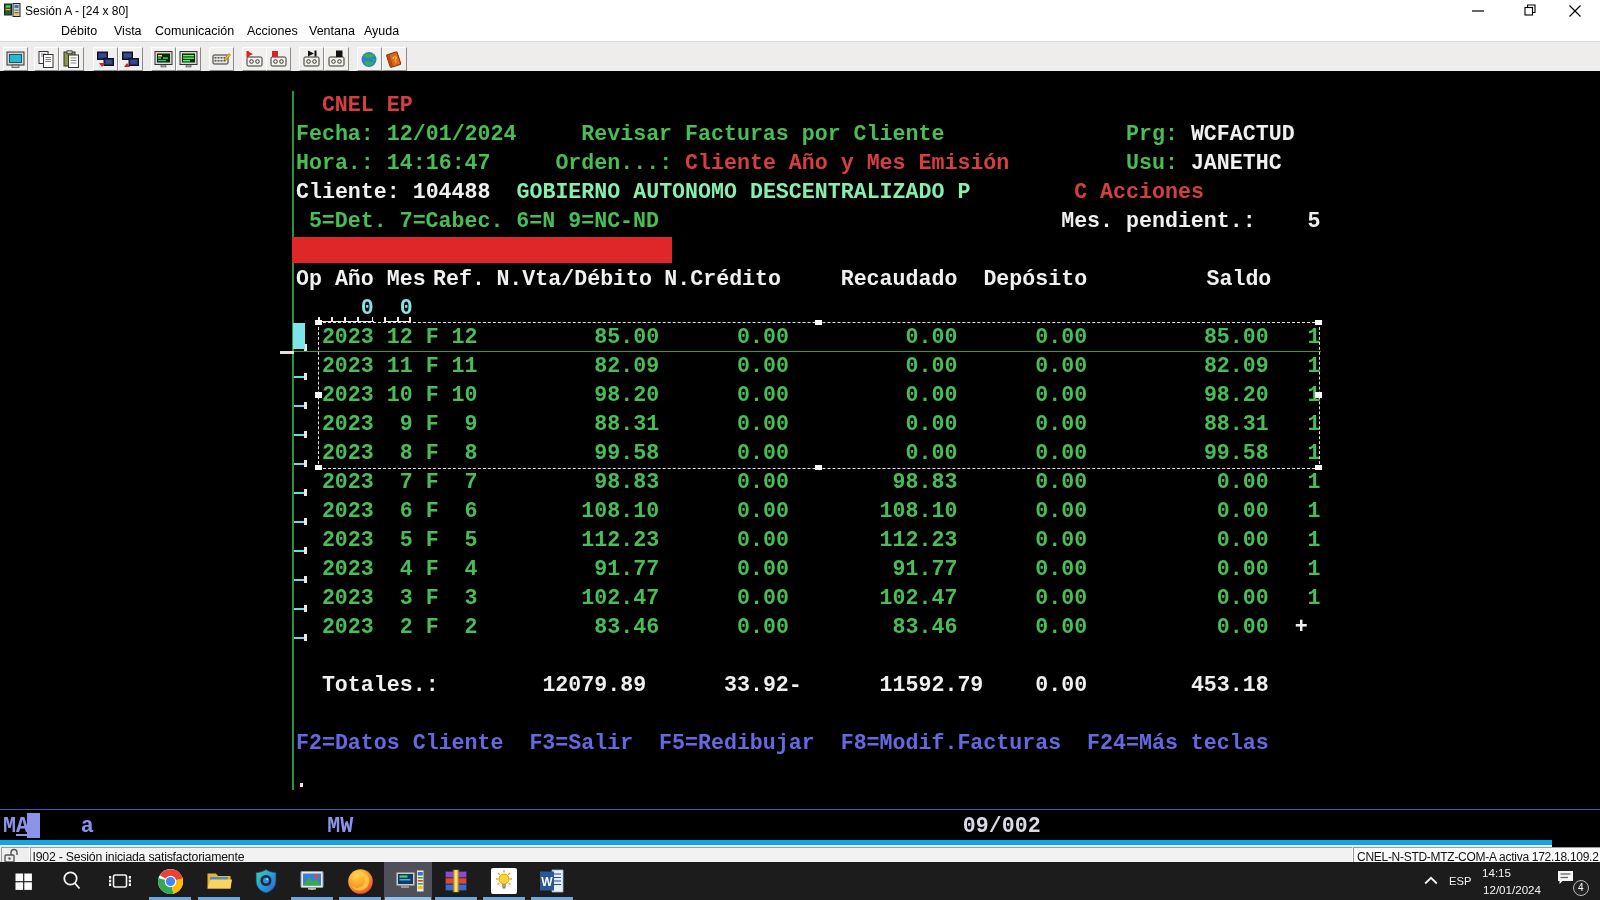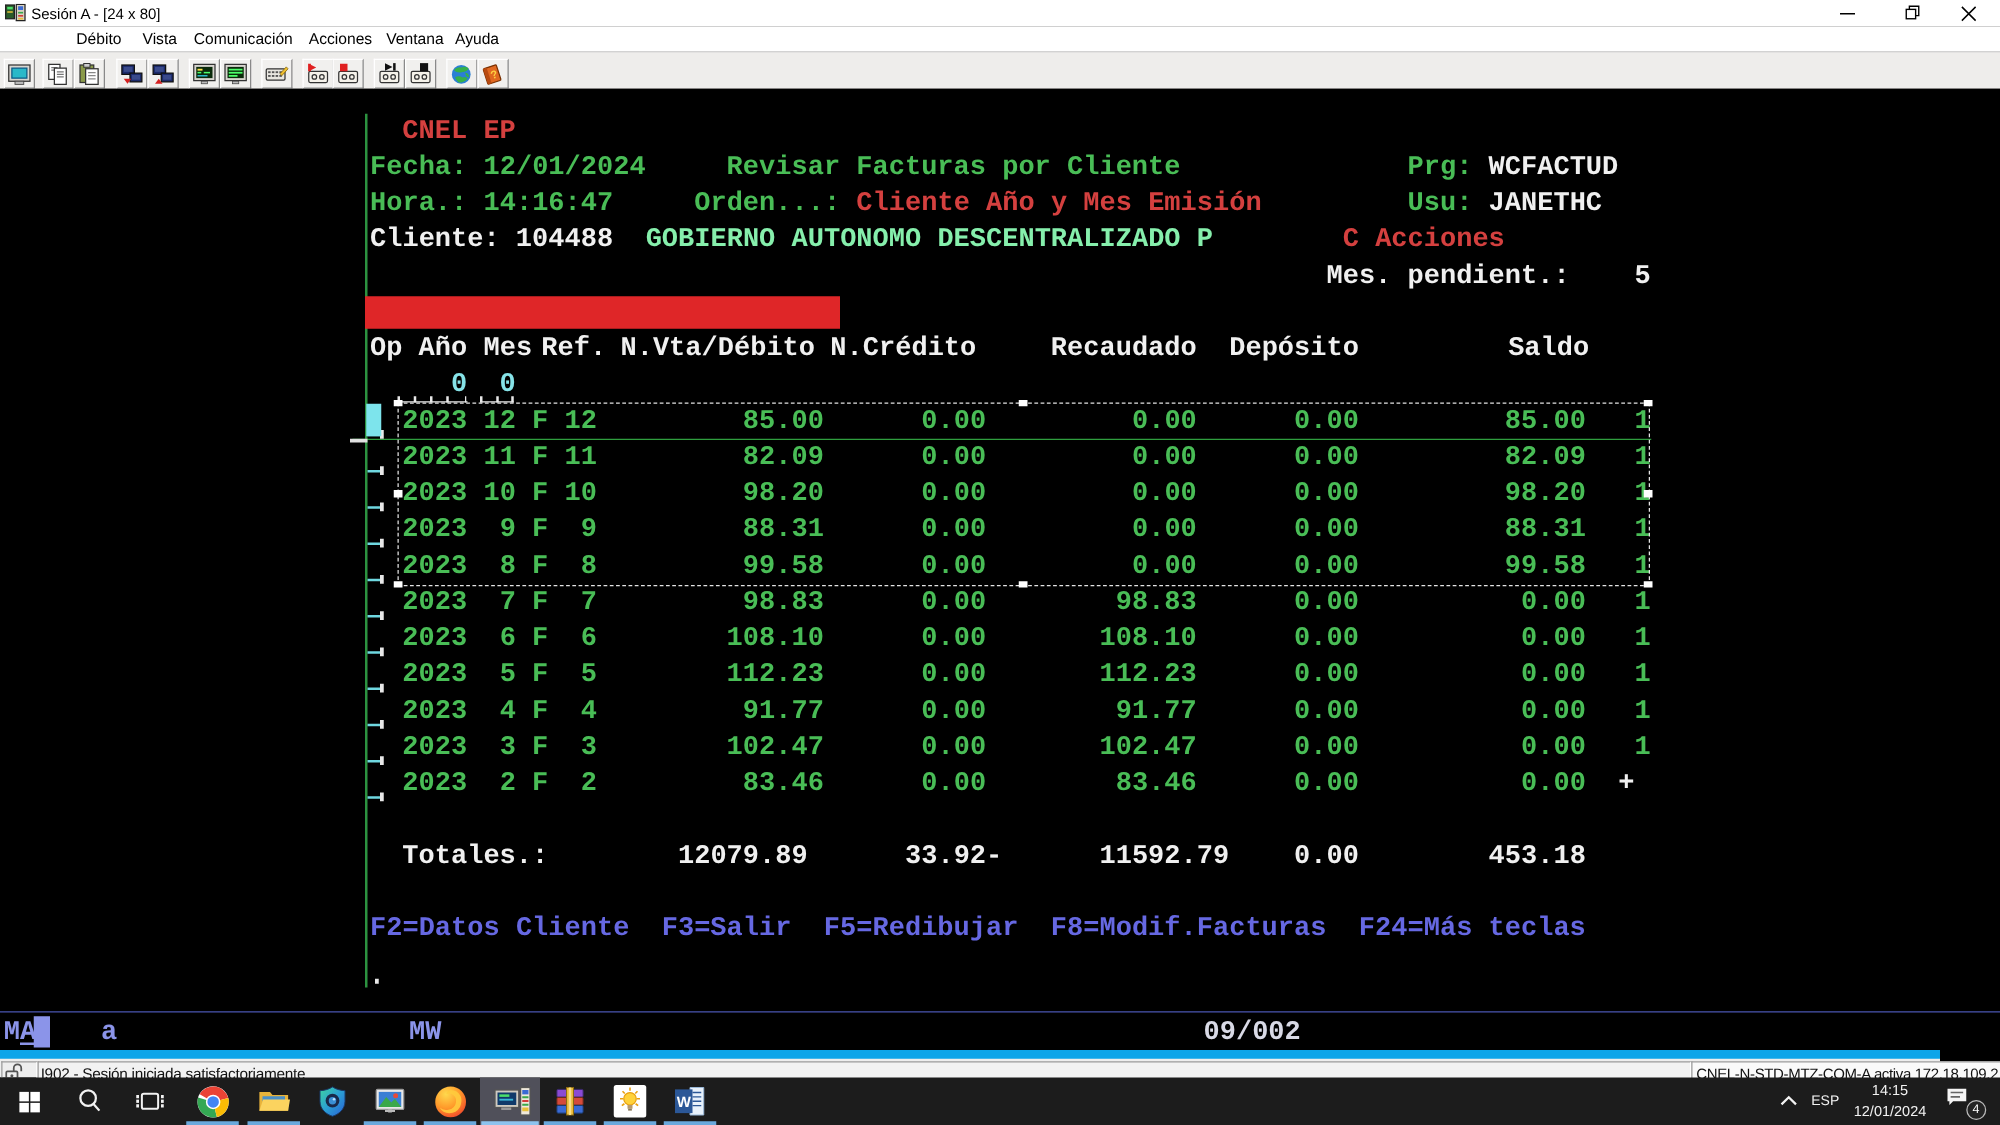--- a/index.html
+++ b/index.html
@@ -179,21 +179,21 @@
 
 <div style="position:absolute;left:0;top:71px;width:1600px;height:737px;background:#000;overflow:hidden">
 <div style="position:absolute;left:292.4px;top:20px;width:1.8px;height:699px;background:#2c9240"></div>
     <div style="position:absolute;left:292px;top:166.0px;width:380px;height:25.5px;background:#df2628"></div>
     <div style="position:absolute;left:282px;top:279.5px;width:1039px;height:1.8px;background:#2f9e3f"></div>
     <div style="position:absolute;left:280px;top:280px;width:13.5px;height:3px;background:#e0e0e0"></div>
     <div class="trow" style="top:19.5px"><span style="position:absolute;left:38.9px;color:#d4403f">CNEL EP</span></div>
     <div class="trow" style="top:48.5px"><span style="position:absolute;left:13.0px;color:#49bd56">Fecha:</span><span style="position:absolute;left:103.8px;color:#49bd56">12/01/2024</span><span style="position:absolute;left:298.3px;color:#49bd56">Revisar Facturas por Cliente</span><span style="position:absolute;left:843.1px;color:#49bd56">Prg:</span><span style="position:absolute;left:907.9px;color:#f0f0f0">WCFACTUD</span></div>
     <div class="trow" style="top:77.5px"><span style="position:absolute;left:13.0px;color:#49bd56">Hora.:</span><span style="position:absolute;left:103.8px;color:#49bd56">14:16:47</span><span style="position:absolute;left:272.4px;color:#49bd56">Orden...:</span><span style="position:absolute;left:402.1px;color:#d4403f">Cliente Año y Mes Emisión</span><span style="position:absolute;left:843.1px;color:#49bd56">Usu:</span><span style="position:absolute;left:907.9px;color:#f0f0f0">JANETHC</span></div>
     <div class="trow" style="top:106.5px"><span style="position:absolute;left:13.0px;color:#f0f0f0">Cliente:</span><span style="position:absolute;left:129.7px;color:#f0f0f0">104488</span><span style="position:absolute;left:233.5px;color:#86efac">GOBIERNO AUTONOMO DESCENTRALIZADO P</span><span style="position:absolute;left:791.2px;color:#d4403f">C Acciones</span></div>
-    <div class="trow" style="top:135.5px"><span style="position:absolute;left:778.2px;color:#f0f0f0">Mes. pendient.:</span><span style="position:absolute;left:1024.6px;color:#f0f0f0">5</span></div>
+    <div class="trow" style="top:135.5px"><span style="position:absolute;left:25.9px;color:#49bd56">5=Det. 7=Cabec. 6=N 9=NC-ND</span><span style="position:absolute;left:778.2px;color:#f0f0f0">Mes. pendient.:</span><span style="position:absolute;left:1024.6px;color:#f0f0f0">5</span></div>
     <div class="trow" style="top:193.5px"><span style="position:absolute;left:13.0px;color:#f0f0f0">Op</span><span style="position:absolute;left:51.9px;color:#f0f0f0">Año</span><span style="position:absolute;left:103.8px;color:#f0f0f0">Mes</span><span style="position:absolute;left:150.1px;color:#f0f0f0">Ref.</span><span style="position:absolute;left:213.4px;color:#f0f0f0">N.Vta/Débito</span><span style="position:absolute;left:381.3px;color:#f0f0f0">N.Crédito</span><span style="position:absolute;left:557.7px;color:#f0f0f0">Recaudado</span><span style="position:absolute;left:700.4px;color:#f0f0f0">Depósito</span><span style="position:absolute;left:923.5px;color:#f0f0f0">Saldo</span></div>
     <div class="trow" style="top:222.5px"><span style="position:absolute;left:77.8px;color:#86e3e8">0</span><span style="position:absolute;left:116.7px;color:#86e3e8">0</span></div>
     <div class="trow" style="top:251.5px"><span style="position:absolute;left:38.9px;color:#49bd56">2023</span><span style="position:absolute;left:103.8px;color:#49bd56">12</span><span style="position:absolute;left:142.7px;color:#49bd56">F</span><span style="position:absolute;left:168.6px;color:#49bd56">12</span><span style="position:absolute;left:311.3px;color:#49bd56">85.00</span><span style="position:absolute;left:454.0px;color:#49bd56">0.00</span><span style="position:absolute;left:622.6px;color:#49bd56">0.00</span><span style="position:absolute;left:752.3px;color:#49bd56">0.00</span><span style="position:absolute;left:920.9px;color:#49bd56">85.00</span><span style="position:absolute;left:1024.6px;color:#49bd56">1</span></div>
     <div class="trow" style="top:280.5px"><span style="position:absolute;left:38.9px;color:#49bd56">2023</span><span style="position:absolute;left:103.8px;color:#49bd56">11</span><span style="position:absolute;left:142.7px;color:#49bd56">F</span><span style="position:absolute;left:168.6px;color:#49bd56">11</span><span style="position:absolute;left:311.3px;color:#49bd56">82.09</span><span style="position:absolute;left:454.0px;color:#49bd56">0.00</span><span style="position:absolute;left:622.6px;color:#49bd56">0.00</span><span style="position:absolute;left:752.3px;color:#49bd56">0.00</span><span style="position:absolute;left:920.9px;color:#49bd56">82.09</span><span style="position:absolute;left:1024.6px;color:#49bd56">1</span></div>
     <div class="trow" style="top:309.5px"><span style="position:absolute;left:38.9px;color:#49bd56">2023</span><span style="position:absolute;left:103.8px;color:#49bd56">10</span><span style="position:absolute;left:142.7px;color:#49bd56">F</span><span style="position:absolute;left:168.6px;color:#49bd56">10</span><span style="position:absolute;left:311.3px;color:#49bd56">98.20</span><span style="position:absolute;left:454.0px;color:#49bd56">0.00</span><span style="position:absolute;left:622.6px;color:#49bd56">0.00</span><span style="position:absolute;left:752.3px;color:#49bd56">0.00</span><span style="position:absolute;left:920.9px;color:#49bd56">98.20</span><span style="position:absolute;left:1024.6px;color:#49bd56">1</span></div>
     <div class="trow" style="top:338.5px"><span style="position:absolute;left:38.9px;color:#49bd56">2023</span><span style="position:absolute;left:103.8px;color:#49bd56"> 9</span><span style="position:absolute;left:142.7px;color:#49bd56">F</span><span style="position:absolute;left:168.6px;color:#49bd56"> 9</span><span style="position:absolute;left:311.3px;color:#49bd56">88.31</span><span style="position:absolute;left:454.0px;color:#49bd56">0.00</span><span style="position:absolute;left:622.6px;color:#49bd56">0.00</span><span style="position:absolute;left:752.3px;color:#49bd56">0.00</span><span style="position:absolute;left:920.9px;color:#49bd56">88.31</span><span style="position:absolute;left:1024.6px;color:#49bd56">1</span></div>
     <div class="trow" style="top:367.5px"><span style="position:absolute;left:38.9px;color:#49bd56">2023</span><span style="position:absolute;left:103.8px;color:#49bd56"> 8</span><span style="position:absolute;left:142.7px;color:#49bd56">F</span><span style="position:absolute;left:168.6px;color:#49bd56"> 8</span><span style="position:absolute;left:311.3px;color:#49bd56">99.58</span><span style="position:absolute;left:454.0px;color:#49bd56">0.00</span><span style="position:absolute;left:622.6px;color:#49bd56">0.00</span><span style="position:absolute;left:752.3px;color:#49bd56">0.00</span><span style="position:absolute;left:920.9px;color:#49bd56">99.58</span><span style="position:absolute;left:1024.6px;color:#49bd56">1</span></div>
     <div class="trow" style="top:396.5px"><span style="position:absolute;left:38.9px;color:#49bd56">2023</span><span style="position:absolute;left:103.8px;color:#49bd56"> 7</span><span style="position:absolute;left:142.7px;color:#49bd56">F</span><span style="position:absolute;left:168.6px;color:#49bd56"> 7</span><span style="position:absolute;left:311.3px;color:#49bd56">98.83</span><span style="position:absolute;left:454.0px;color:#49bd56">0.00</span><span style="position:absolute;left:609.6px;color:#49bd56">98.83</span><span style="position:absolute;left:752.3px;color:#49bd56">0.00</span><span style="position:absolute;left:933.8px;color:#49bd56">0.00</span><span style="position:absolute;left:1024.6px;color:#49bd56">1</span></div>
     <div class="trow" style="top:425.5px"><span style="position:absolute;left:38.9px;color:#49bd56">2023</span><span style="position:absolute;left:103.8px;color:#49bd56"> 6</span><span style="position:absolute;left:142.7px;color:#49bd56">F</span><span style="position:absolute;left:168.6px;color:#49bd56"> 6</span><span style="position:absolute;left:298.3px;color:#49bd56">108.10</span><span style="position:absolute;left:454.0px;color:#49bd56">0.00</span><span style="position:absolute;left:596.6px;color:#49bd56">108.10</span><span style="position:absolute;left:752.3px;color:#49bd56">0.00</span><span style="position:absolute;left:933.8px;color:#49bd56">0.00</span><span style="position:absolute;left:1024.6px;color:#49bd56">1</span></div>
     <div class="trow" style="top:454.5px"><span style="position:absolute;left:38.9px;color:#49bd56">2023</span><span style="position:absolute;left:103.8px;color:#49bd56"> 5</span><span style="position:absolute;left:142.7px;color:#49bd56">F</span><span style="position:absolute;left:168.6px;color:#49bd56"> 5</span><span style="position:absolute;left:298.3px;color:#49bd56">112.23</span><span style="position:absolute;left:454.0px;color:#49bd56">0.00</span><span style="position:absolute;left:596.6px;color:#49bd56">112.23</span><span style="position:absolute;left:752.3px;color:#49bd56">0.00</span><span style="position:absolute;left:933.8px;color:#49bd56">0.00</span><span style="position:absolute;left:1024.6px;color:#49bd56">1</span></div>
@@ -250,21 +250,21 @@
 <div style="position:absolute;left:0;top:808.6px;width:1600px;height:1.9px;background:#4a55b0"></div>
 <div style="position:absolute;left:0;top:810.6px;width:1600px;height:29.4px;background:#000">
   <div class="oia" style="left:3px;top:1px;color:#8b94e9">MA</div>
   <div style="position:absolute;left:16px;top:23.2px;width:12.5px;height:1.8px;background:#8b94e9"></div>
   <div style="position:absolute;left:26.9px;top:2px;width:13px;height:25px;background:#8b94e9"></div>
   <div class="oia" style="left:80.8px;top:1px;color:#8b94e9">a</div>
   <div class="oia" style="left:327.3px;top:1px;color:#8b94e9">MW</div>
   <div class="oia" style="left:962.8px;top:1px;color:#d9dae6">09/002</div>
 </div>
 
-<div style="position:absolute;left:0;top:840px;width:1552px;height:22px;background:#eeeeee;border-top:7px solid #0ea5e9;box-sizing:border-box">
+<div style="position:absolute;left:0;top:840px;width:1552px;height:22px;background:#eeeeee;border-top:5px solid #0ea5e9;box-sizing:border-box">
   <div style="position:absolute;left:1px;top:1.5px;width:27px;height:18px;border:1px solid;border-color:#9a9a9a #fff #fff #9a9a9a"><svg width="20" height="16" viewBox="0 0 20 16">
         <rect x="3" y="7" width="9" height="7" rx="1" fill="none" stroke="#555" stroke-width="1.4"></rect>
         <path d="M9,7 L9,4.5 A3,3 0 0,1 15,4.5 L15,7" fill="none" stroke="#555" stroke-width="1.4"></path>
         <circle cx="7.5" cy="10.5" r="1.2" fill="#555"></circle>
       </svg></div>
   <div class="sans" style="position:absolute;left:30px;top:1.5px;width:1321px;height:18px;border:1px solid;border-color:#9a9a9a #fff #fff #9a9a9a;background:#f2f2f2;font-size:12.3px;letter-spacing:-0.22px;color:#111">
       <span style="position:absolute;left:1.5px;top:2.5px">I902 - Sesión iniciada satisfactoriamente</span>
     </div>
   <div class="sans" style="position:absolute;left:1353px;top:1.5px;width:246px;height:18px;border:1px solid;border-color:#9a9a9a #fff #fff #9a9a9a;background:#fafafa;font-size:12px;letter-spacing:-0.28px;color:#111">
       <span style="position:absolute;left:3px;top:2.5px;white-space:nowrap">CNEL-N-STD-MTZ-COM-A activa 172.18.109.2</span>
@@ -395,21 +395,21 @@
     <div style="position:absolute;left:291px;top:34.5px;width:42px;height:3.5px;background:#6aa9dd"></div>
     <div style="position:absolute;left:339px;top:34.5px;width:42px;height:3.5px;background:#6aa9dd"></div>
     <div style="position:absolute;left:435px;top:34.5px;width:42px;height:3.5px;background:#6aa9dd"></div>
     <div style="position:absolute;left:483px;top:34.5px;width:42px;height:3.5px;background:#6aa9dd"></div>
     <div style="position:absolute;left:531px;top:34.5px;width:42px;height:3.5px;background:#6aa9dd"></div>
     <div style="position:absolute;left:385px;top:34.5px;width:46px;height:3.5px;background:#8ec3ef"></div>
   <svg width="16" height="11" viewBox="0 0 16 11" style="position:absolute;left:1422.5px;top:13px">
       <polyline points="2.2,8.5 8,2.8 13.8,8.5" fill="none" stroke="#f2f2f2" stroke-width="1.8"></polyline>
     </svg>
   <div class="sans" style="position:absolute;left:1449px;top:13px;font-size:11.2px;color:#f2f2f2">ESP</div>
-  <div class="sans" style="position:absolute;left:1482px;top:4px;width:60px;text-align:center;font-size:11.6px;color:#f2f2f2">14:15</div>
+  <div class="sans" style="position:absolute;left:1482px;top:4px;width:60px;text-align:left;font-size:11.6px;color:#f2f2f2">14:15</div>
   <div class="sans" style="position:absolute;left:1478px;top:21px;width:68px;text-align:center;font-size:11.6px;color:#f2f2f2">12/01/2024</div>
   <div style="position:absolute;left:1557px;top:8px"><svg width="17" height="15" viewBox="0 0 17 15">
         <path d="M1,1 L16,1 L16,11 L5.5,11 L2.5,14 L2.5,11 L1,11 Z" fill="#f5f5f5"></path>
         <line x1="3.5" y1="4" x2="13.5" y2="4" stroke="#666" stroke-width="1.3"></line>
         <line x1="3.5" y1="7.5" x2="11" y2="7.5" stroke="#666" stroke-width="1.3"></line>
       </svg></div>
   <div class="sans" style="position:absolute;left:1572.5px;top:18px;width:14.4px;height:14.4px;border-radius:50%;background:#242424;border:1.2px solid #bbb;color:#fff;font-size:10px;text-align:center;line-height:14.4px">4</div>
 </div>
 
 </body></html>

